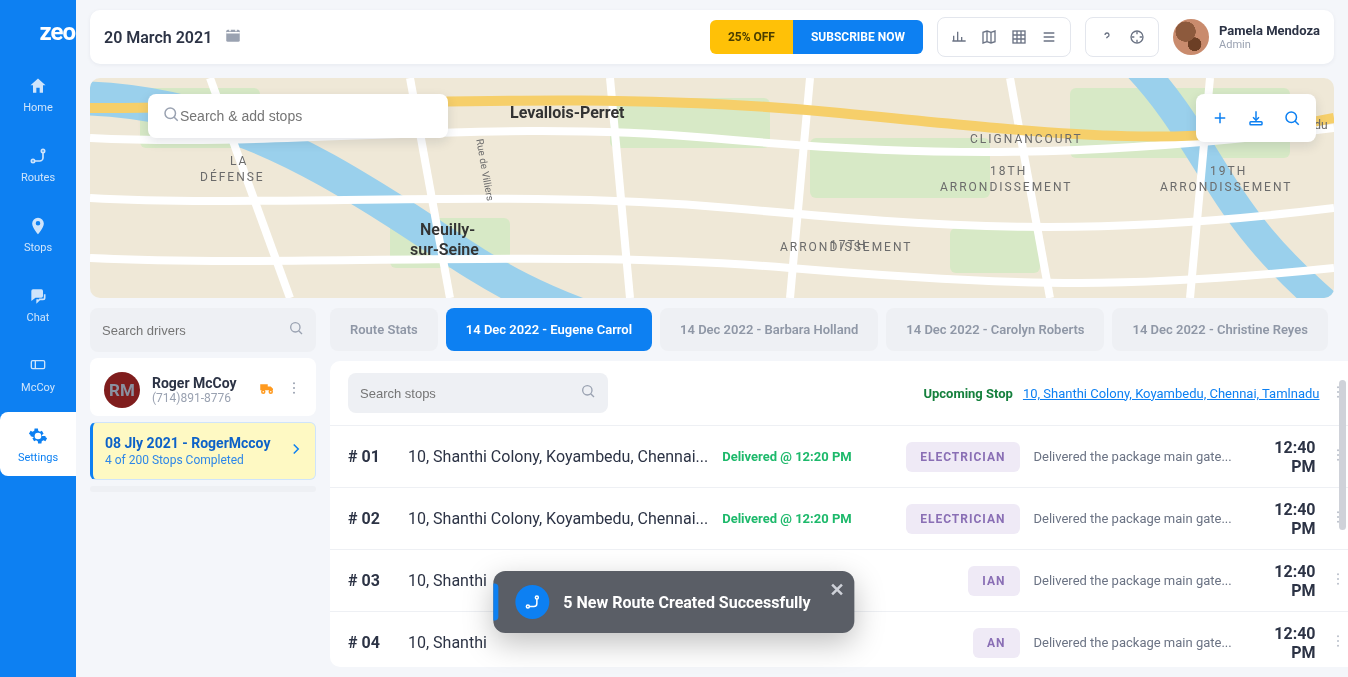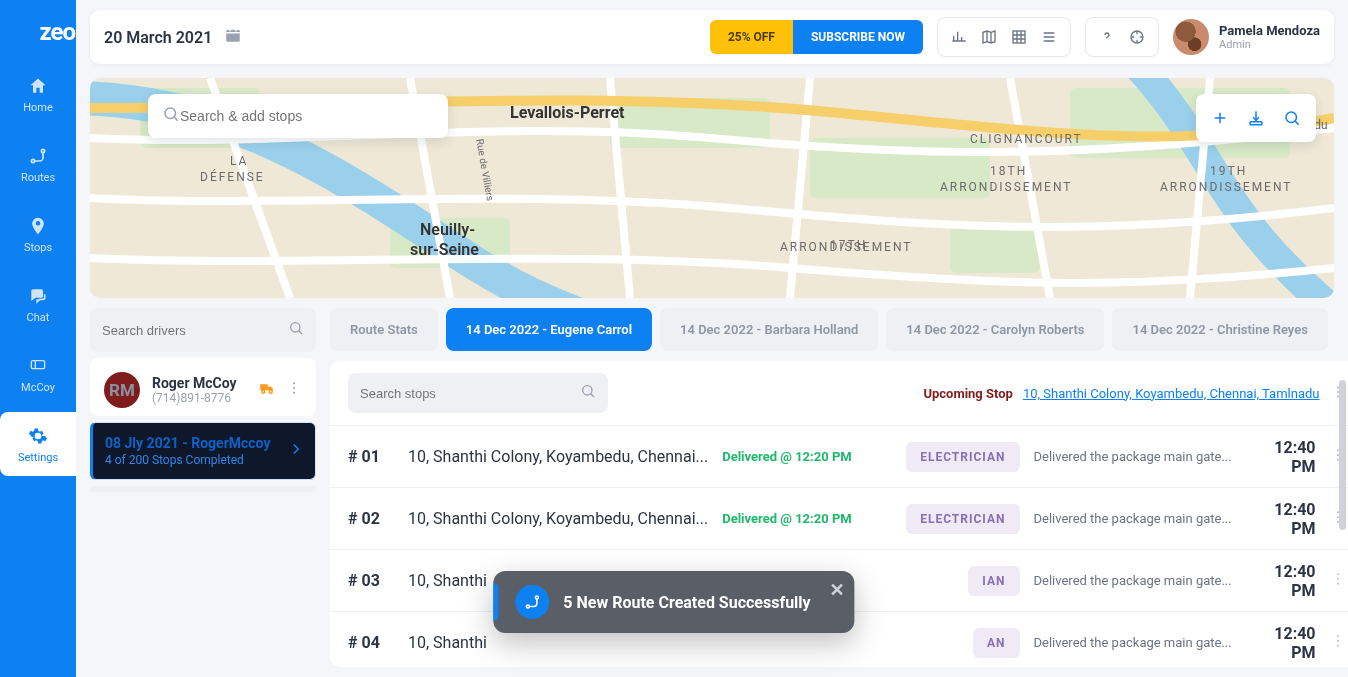--- a/index.html
+++ b/index.html
@@ -73,38 +73,38 @@
   .driver-search input { border:none; background:transparent; outline:none; flex:1; font-size:13px; color:#2c3345; }
   .driver-card {
     background:#fff; border-radius:8px; padding:14px 14px 8px 14px; display:flex; align-items:center; gap:12px;
   }
   .driver-avatar { width:36px; height:36px; border-radius:50%; background:#7f1d1d; color:#8a91a0; font-weight:700; font-size:17px; display:flex; align-items:center; justify-content:center; }
   .driver-info .dn { font-weight:700; font-size:14px; }
   .driver-info .dp { font-size:12px; color:#9aa2b1; }
   .driver-right { margin-left:auto; display:flex; align-items:center; gap:10px; color:#9aa2b1; }
   .truck-ic { color:#ff9a1f; }
   .route-card {
-    background:#0f172a; border:1px solid #cfe4fb; border-left:3px solid #0d80f2;
+    background:#fef9c3; border:1px solid #cfe4fb; border-left:3px solid #0d80f2;
     border-radius:6px; padding:12px 12px; position:relative;
   }
   .route-card .rtitle { color:#0d62c8; font-weight:700; font-size:14px; }
   .route-card .rsub { color:#2e87e8; font-size:12px; margin-top:2px; }
   .route-card .chev { position:absolute; right:10px; top:50%; transform:translateY(-50%); color:#0d80f2; }
   .route-blockbar { height:6px; background:#eef0f4; border-radius:3px; }
 
   .main-col { flex:1; display:flex; flex-direction:column; background:#fff; border-radius:10px; overflow:hidden; }
   .tabs-row { display:flex; gap:8px; padding:0 0 10px 0; background:transparent; }
   .tab-chip { background:#eef0f4; color:#8f97a6; font-size:13px; font-weight:600; padding:14px 20px; border-radius:8px; cursor:pointer; white-space:nowrap; }
   .tab-chip.active { background:#0d80f2; color:#fff; }
 
   .panel-head { display:flex; align-items:center; gap:14px; padding:12px 18px; }
   .stop-search { background:#eef0f4; border-radius:8px; height:40px; display:flex; align-items:center; padding:0 12px; gap:10px; width:260px; }
   .stop-search input { border:none; background:transparent; outline:none; flex:1; font-size:13px; color:#2c3345; }
   .upcoming-wrap { margin-left:auto; display:flex; align-items:center; gap:10px; font-size:13px; }
-  .upcoming-label { font-weight:700; color:#7f1d1d;margin-left:16px; }
+  .upcoming-label { font-weight:700; color:#15803d;margin-left:16px; }
   .upcoming-link { color:#0d80f2; text-decoration:underline; cursor:pointer; }
   .more-v { color:#b9bfca; cursor:pointer; }
 
   .stops-list { flex:1; overflow:auto; }
   .stop-row { display:flex; align-items:center; height:62px; padding:0 18px; border-top:1px solid #eef0f4; gap:14px; }
   .srow-id { width:46px; font-weight:700; color:#2c3345; }
   .srow-addr { flex:1; color:#2c3345; white-space:nowrap; overflow:hidden; text-overflow:ellipsis; }
   .srow-status { width:170px; color:#1db96b; font-weight:700; font-size:13px; }
   .srow-tag { background:#efeaf6; color:#8a6fb5; font-weight:700; letter-spacing:1px; font-size:12px; padding:8px 14px; border-radius:6px; margin-left:0;}
   .srow-note { width:200px; color:#6b7384; font-size:13px; white-space:nowrap; overflow:hidden; text-overflow:ellipsis; }

